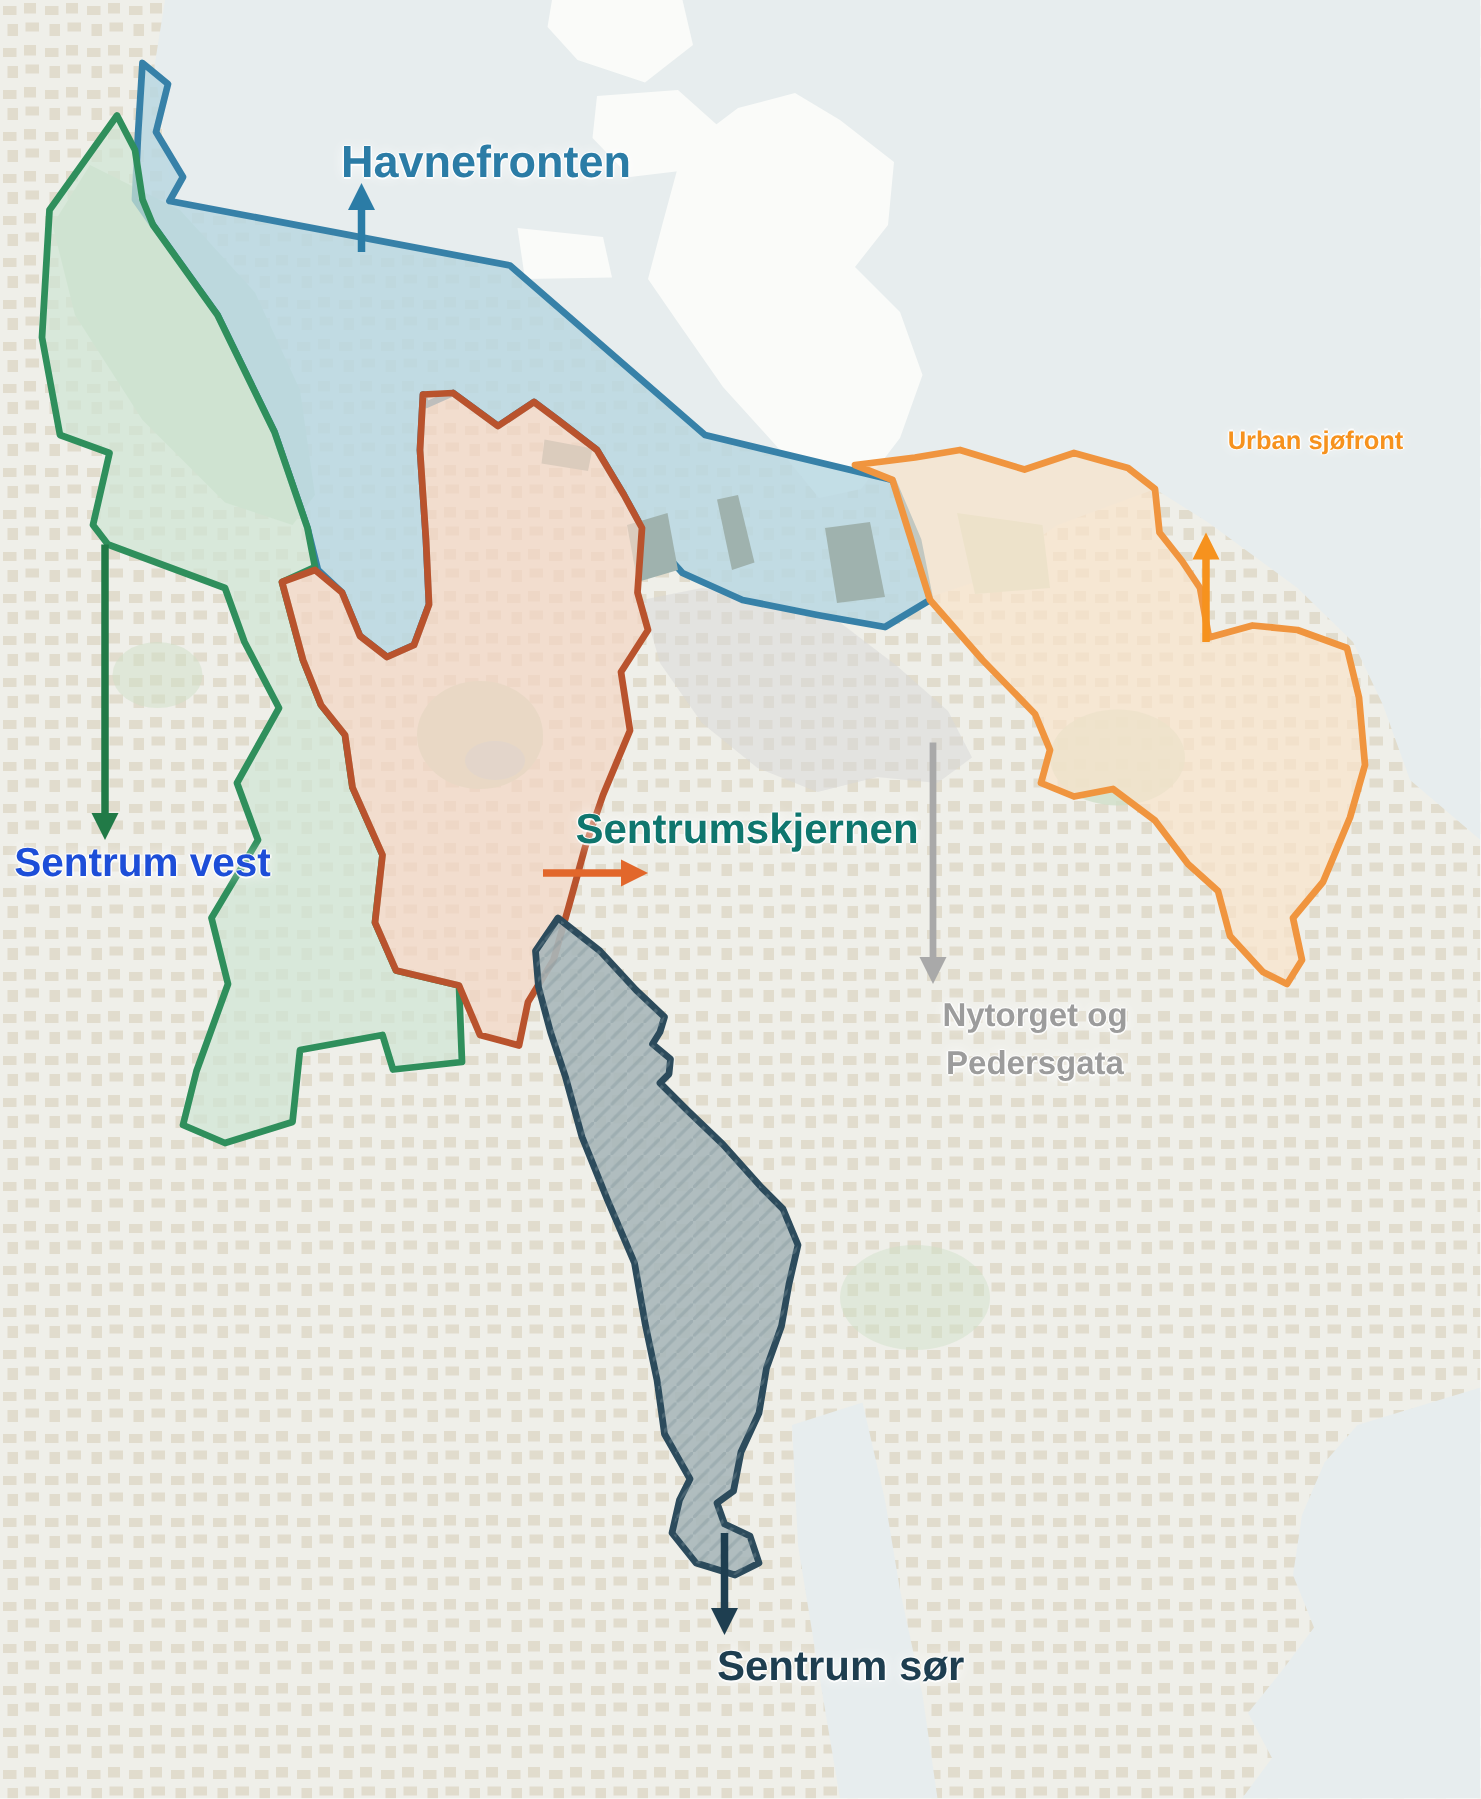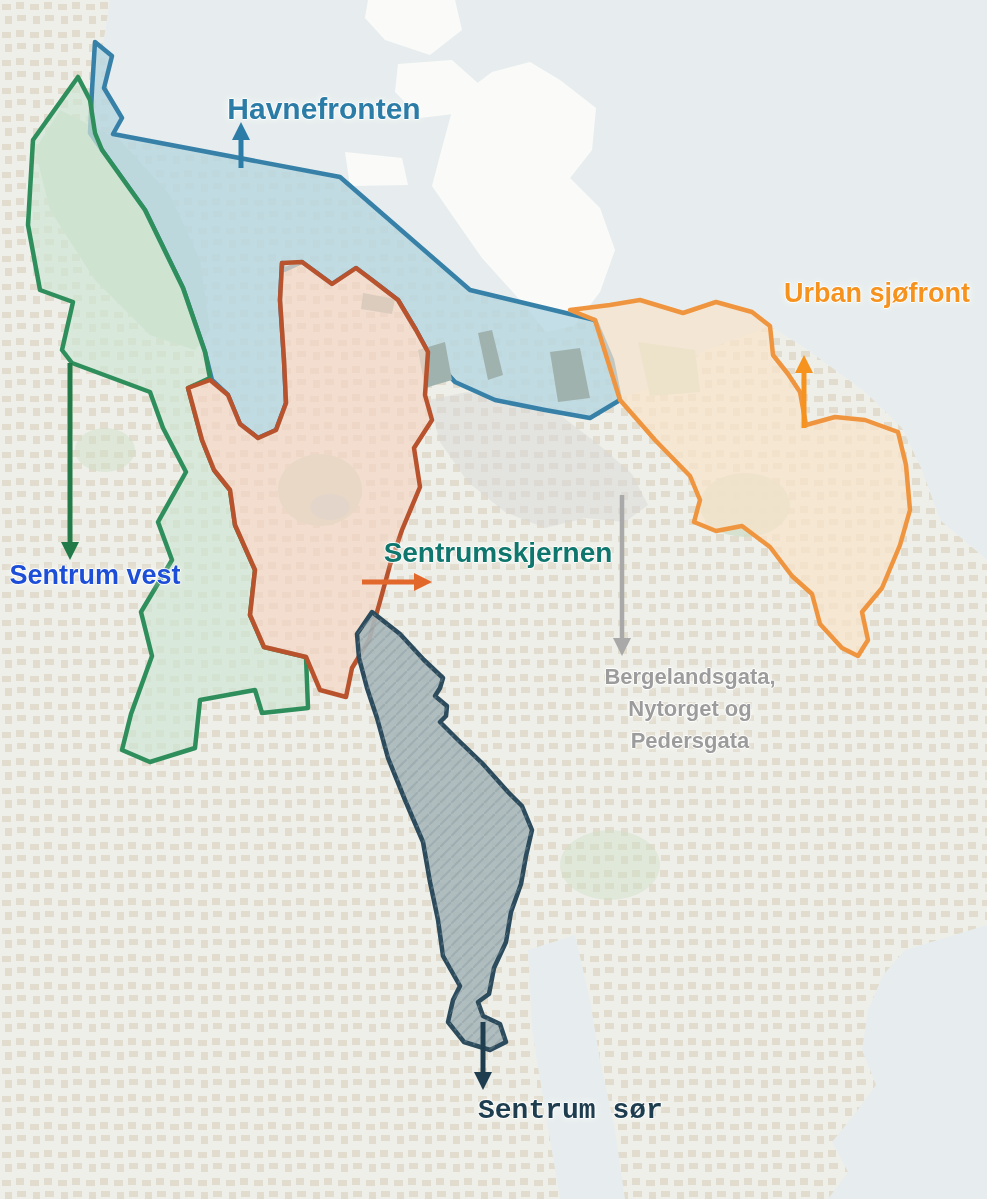--- a/index.html
+++ b/index.html
@@ -8,26 +8,26 @@
   .stage svg{position:absolute;left:0;top:0;}
   .label{position:absolute;font-weight:bold;white-space:nowrap;
          text-shadow:0 1px 0 rgba(255,255,255,.85),0 -1px 0 rgba(255,255,255,.85),
                      1px 0 0 rgba(255,255,255,.85),-1px 0 0 rgba(255,255,255,.85),
                      0 0 9px rgba(255,255,255,.9);}
   .lbl-main{font-size:28px;line-height:32px;}
   .lbl-sub{font-size:22px;line-height:26px;}
   #lbl-havnefronten{left:324px;top:92px;transform:translateX(-50%);font-size:30px;}
   #lbl-ost{left:877px;top:281px;transform:translateX(-50%);text-align:center;}
   #lbl-ost .lbl-main{font-size:27px;line-height:31px;}
-  #lbl-ost .lbl-sub{font-size:27px;line-height:25px;}
+  #lbl-ost .lbl-sub{font-size:17px;line-height:25px;}
   #lbl-vest{left:95px;top:560px;transform:translateX(-50%);font-size:27px;}
   #lbl-kjernen{left:498px;top:537px;transform:translateX(-50%);font-size:28px;}
   #lbl-bergeland{left:690px;top:661px;transform:translateX(-50%);text-align:center;
                  font-size:22px;line-height:32px;}
-  #lbl-sor{left:478px;top:1094px;font-family:Liberation Mono, monospace;}
+  #lbl-sor{left:478px;top:1094px;}
   #lbl-sor .lbl-main{font-size:28px;line-height:34px;}
   #lbl-sor .lbl-sub{font-size:22px;line-height:26px;}
 </style>
 </head>
 <body>
 
 <div class="stage">
   <svg width="987" height="1199" viewBox="0 0 987 1199">
     <defs>
       <pattern id="bld" width="28" height="28" patternUnits="userSpaceOnUse">
@@ -109,21 +109,20 @@
 
   <div class="label" id="lbl-ost" style="color: rgb(246, 146, 30);">
     <div class="lbl-sub">Urban sjøfront</div>
   </div>
 
   <div class="label" id="lbl-vest" style="color: #1d4ed8;">Sentrum vest</div>
 
   <div class="label" id="lbl-kjernen" style="color: #0f766e;">Sentrumskjernen</div>
 
   <div class="label" id="lbl-bergeland" style="color: rgb(156, 156, 156);">
-    <div>Bergelandsgata,</div>
     <div>Nytorget og</div>
     <div>Pedersgata</div>
   </div>
 
   <div class="label" id="lbl-sor" style="color: rgb(30, 62, 80);">
     <div class="lbl-main">Sentrum sør</div>
   </div>
 </div>
 
 </body></html>

